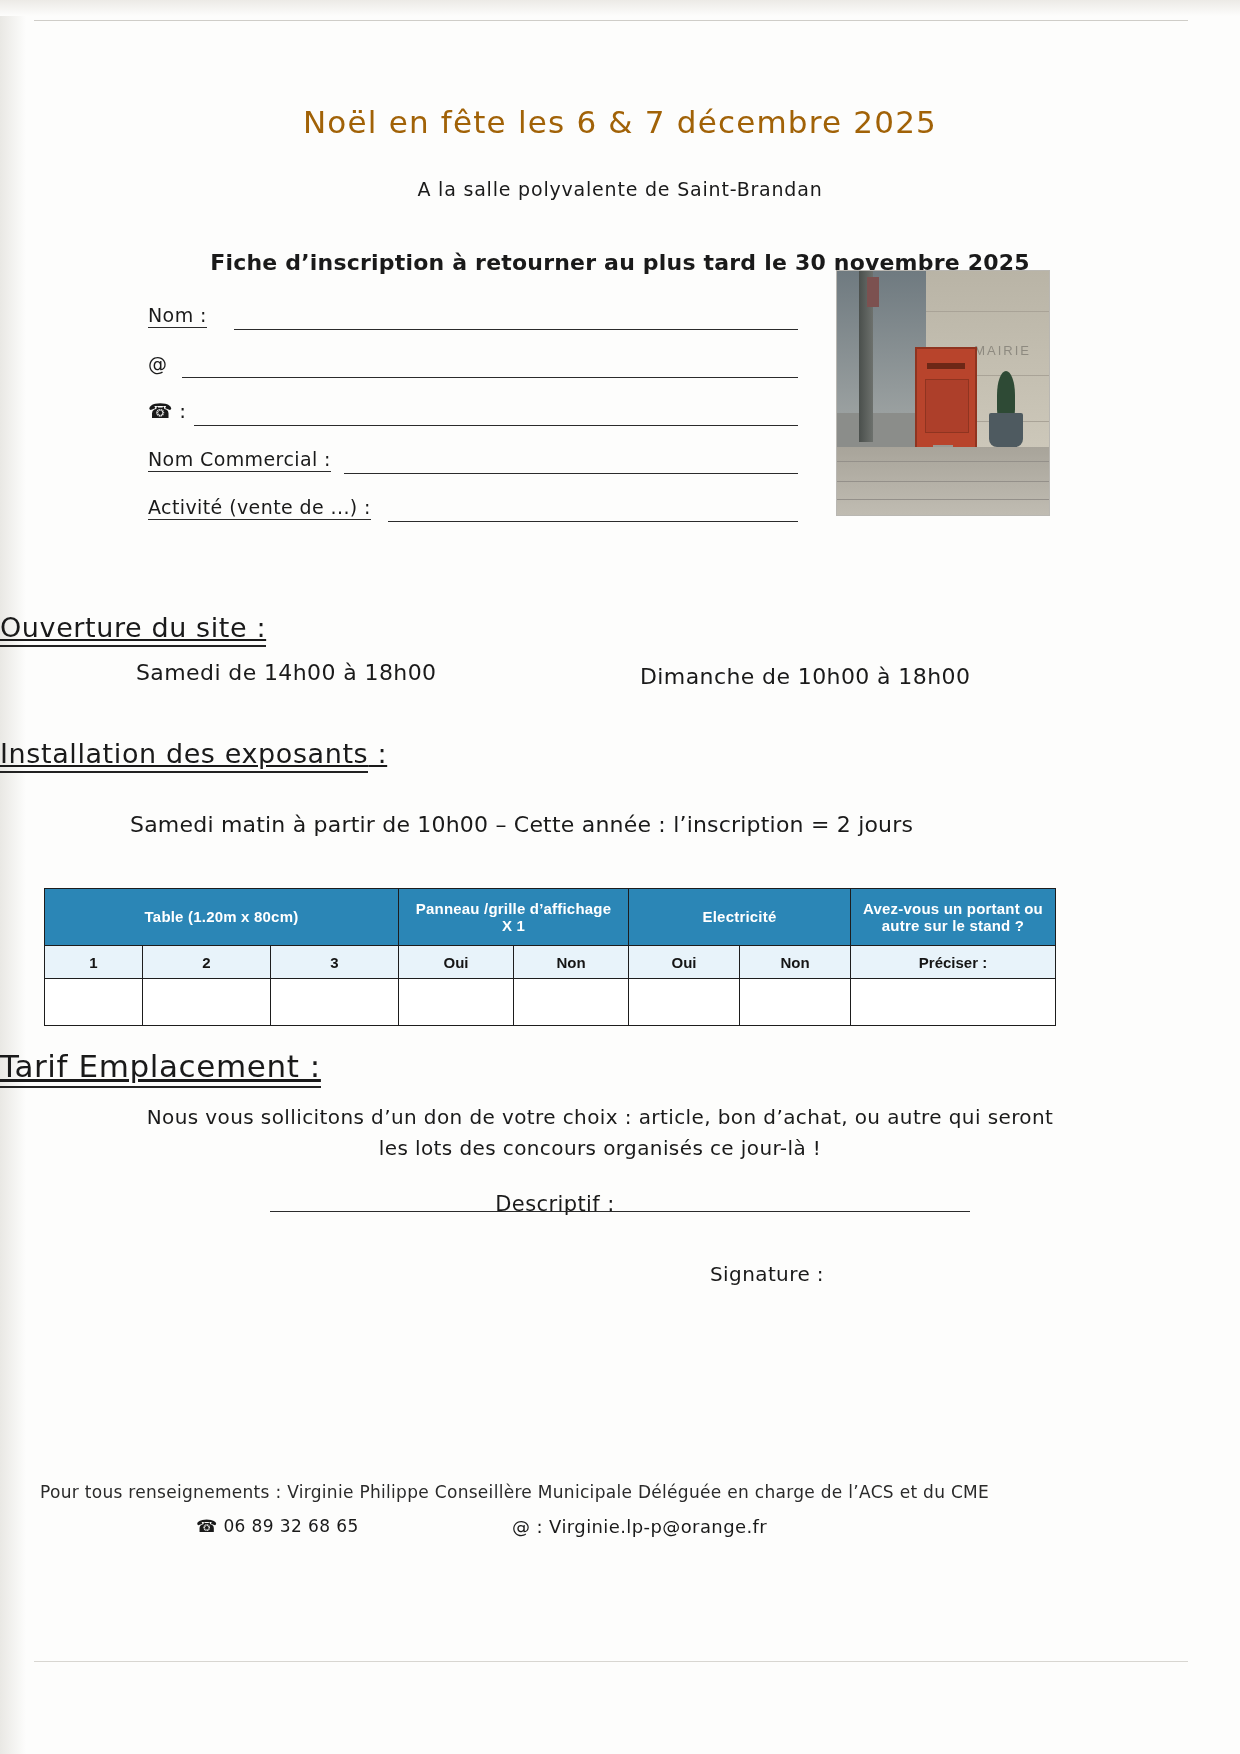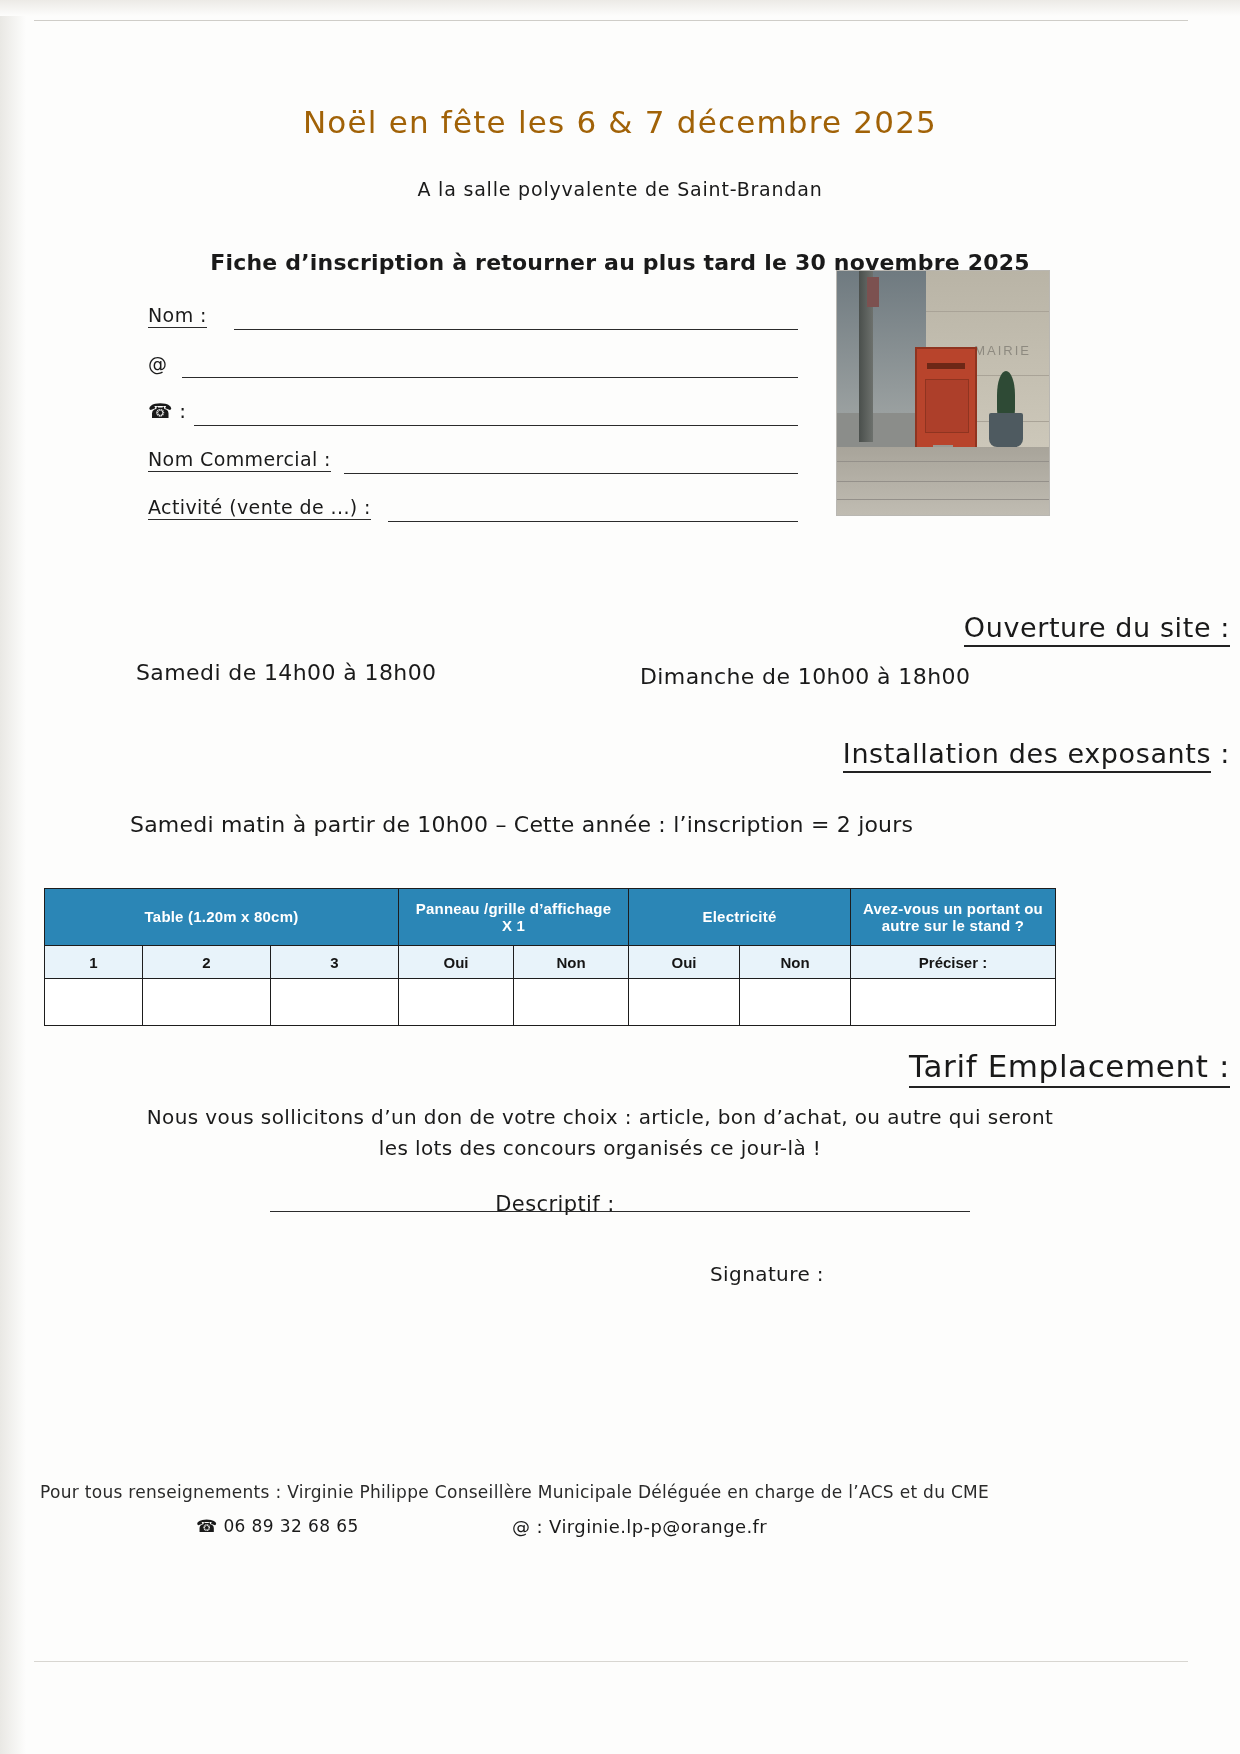--- a/index.html
+++ b/index.html
@@ -181,24 +181,25 @@
     position: absolute; left: 0; bottom: 0; width: 100%; height: 28%;
     background: linear-gradient(to bottom, #a8a49a, #c0bcb2);
   }
   .photo .paver {
     position: absolute; height: 1px; background: #94908a; width: 100%;
   }
 
   
   .sec-heading {
     position: absolute;
-    left: 0; right: 10px;
-    text-align: right;
+    left: 0; right: 16px;
+    text-align: left;
     font-size: 27px;
     letter-spacing: 0.6px;
+    text-decoration: underline;
   }
   .sec-heading .u {
     border-bottom: 2px solid #222;
     padding-bottom: 2px;
   }
 
   .hours-left {
     position: absolute;
     left: 136px;
     top: 660px;

